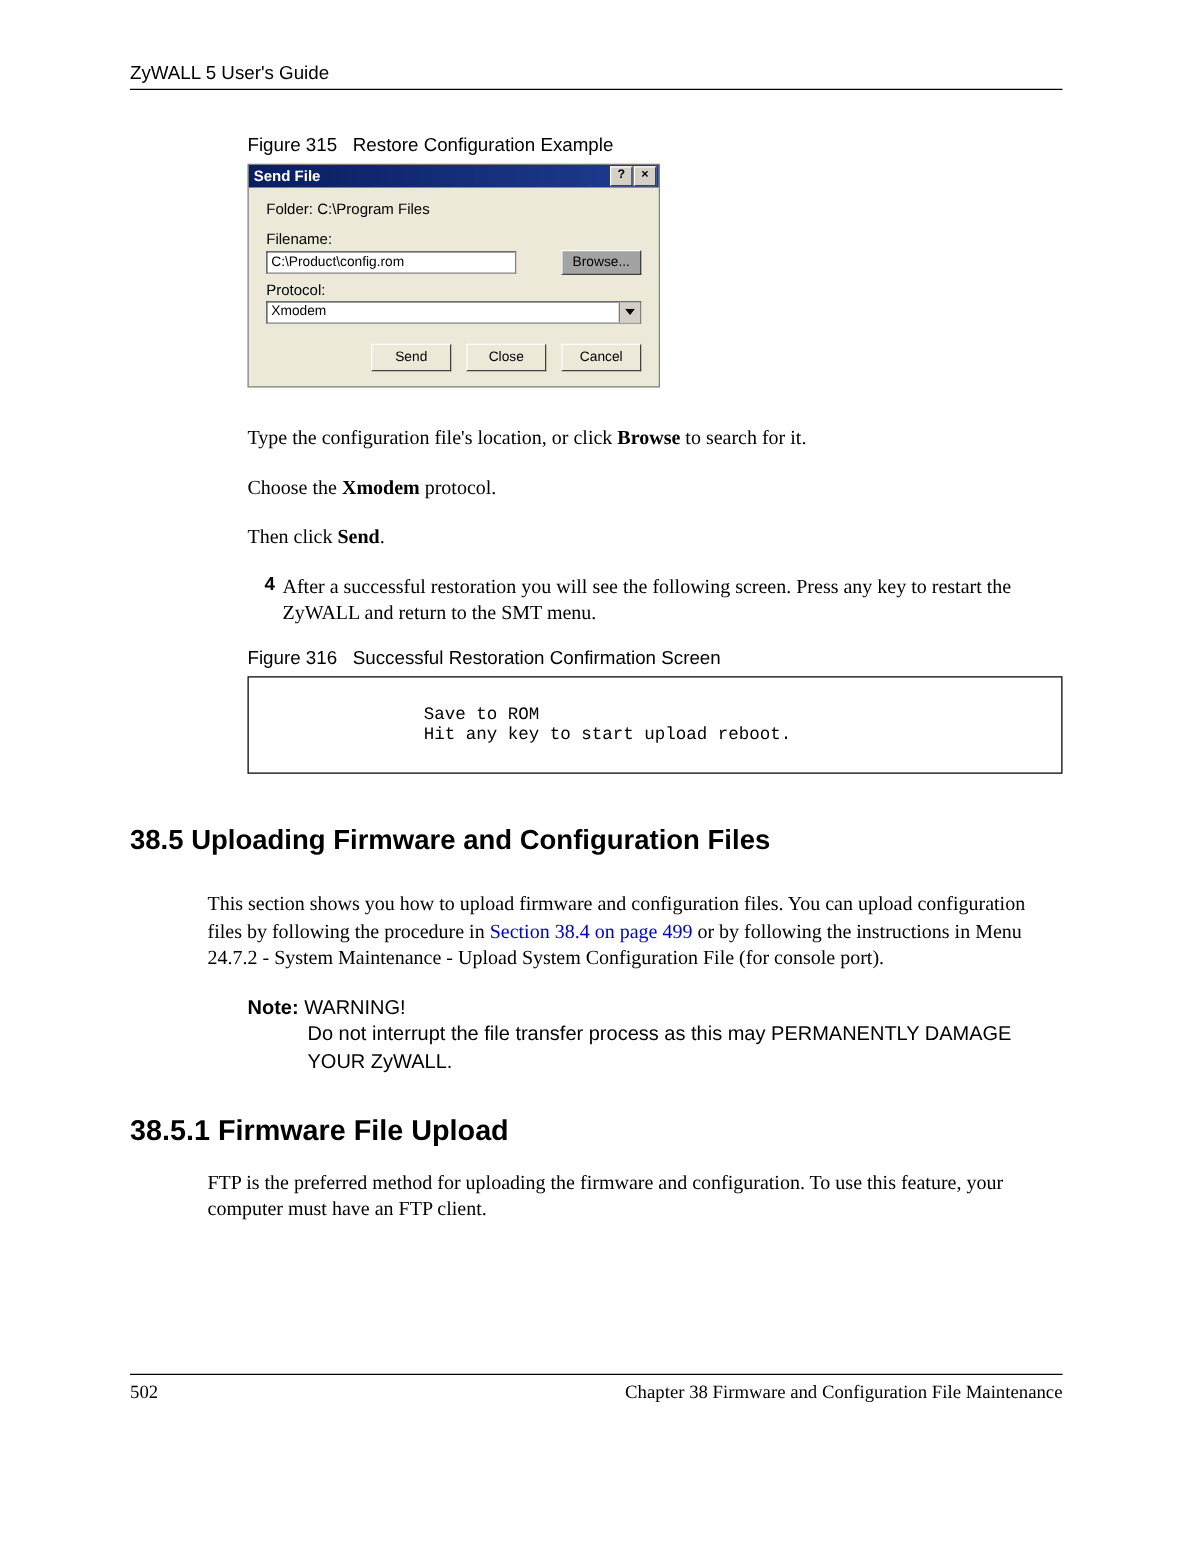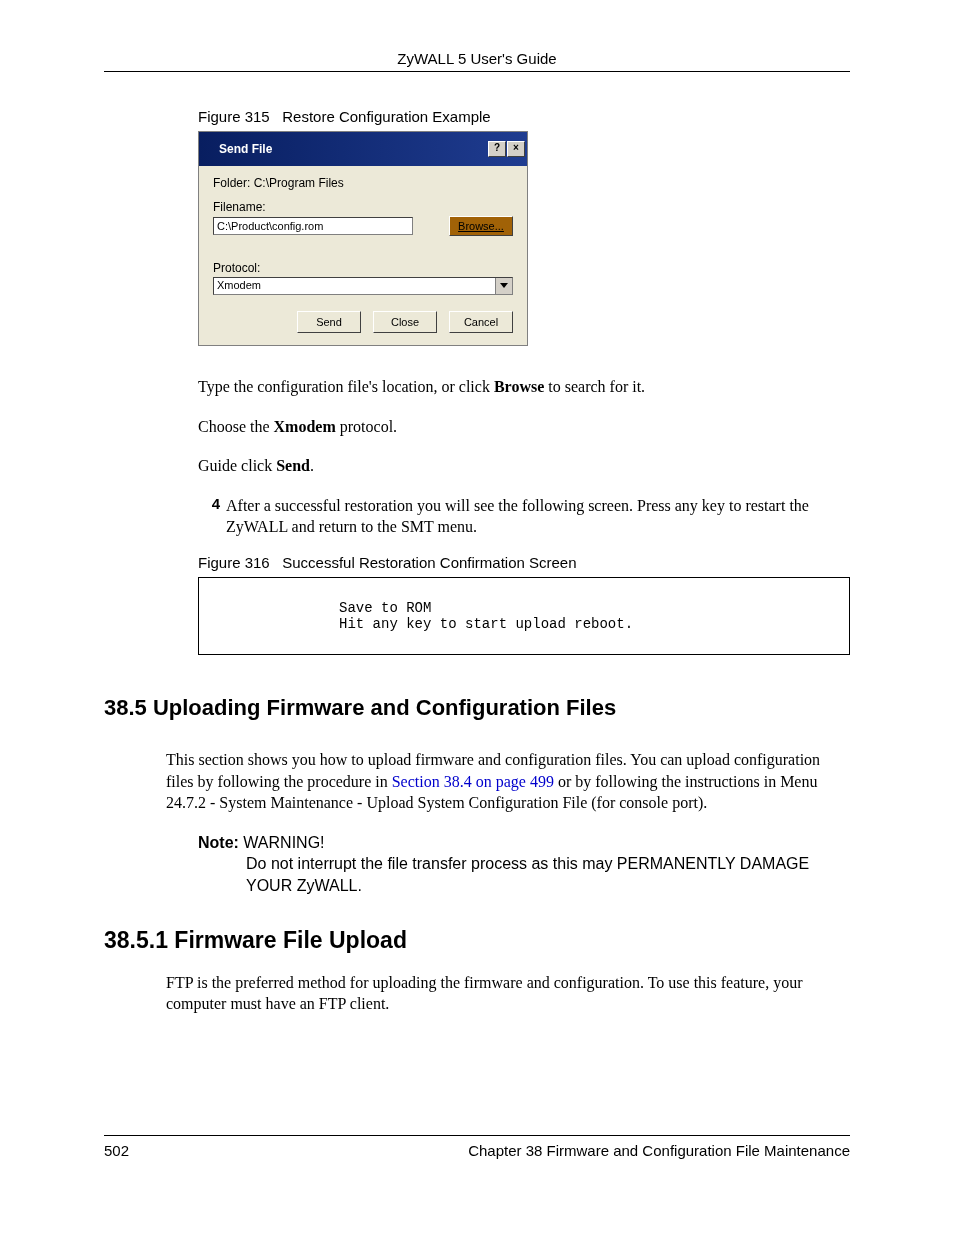--- a/index.html
+++ b/index.html
@@ -16,21 +16,20 @@
     box-sizing: border-box;
     width: 954px;
   }
   .header-bar {
     font-family: Arial, Helvetica, sans-serif;
     font-size: 15px;
     color: #000;
     padding-bottom: 4px;
     border-bottom: 1px solid #000;
     margin-bottom: 36px;
-    text-align: center;
   }
   .fig-caption {
     font-family: Arial, Helvetica, sans-serif;
     font-size: 15px;
     margin-left: 94px;
     margin-bottom: 6px;
   }
   .fig-caption b { font-weight: normal; }
   
   .dialog315 {
@@ -39,22 +38,22 @@
     border: 1px solid #808080;
     font-family: "MS Sans Serif", Tahoma, Arial, sans-serif;
     font-size: 12px;
     background: #ece9d8;
   }
   .dialog315 .titlebar {
     display: flex;
     align-items: center;
     background: linear-gradient(to right, #081e60, #1f3c90);
     color: #fff;
-    height: 34px;
-    padding: 0 2px 0 20px;
+    height: 18px;
+    padding: 0 2px 0 4px;
     font-weight: bold;
   }
   .dialog315 .titlebar .title-text { flex: 1; font-size: 12px; }
   .dialog315 .titlebar .tb-btn {
     width: 16px; height: 14px;
     background: #d4d0c8;
     border: 1px solid #fff;
     border-right-color: #404040;
     border-bottom-color: #404040;
     font-family: Arial, sans-serif;
@@ -66,41 +65,40 @@
   }
   .dialog315 .body {
     padding: 10px 14px 12px 14px;
   }
   .dialog315 .folder-line { margin-bottom: 10px; }
   .dialog315 .lbl { margin-bottom: 2px; }
   .dialog315 .filename-row {
     display: flex;
     gap: 36px;
     align-items: center;
-    margin-bottom: 25px;
+    margin-bottom: 5px;
   }
   .dialog315 .text-input {
     flex: 1;
     height: 18px;
     border: 1px solid #808080;
     border-top-color: #404040;
     border-left-color: #404040;
     background: #fff;
     font-size: 11px;
     padding: 0 3px;
     box-sizing: border-box;
   }
   .dialog315 .browse-btn {
     width: 64px; height: 20px;
-    background: #a16207;
+    background: #a3a3a3;
     border: 1px solid #fff;
     border-right-color: #404040;
     border-bottom-color: #404040;
     font-size: 11px;
-    text-decoration: underline;
   }
   .dialog315 .proto-row { margin-bottom: 16px; }
   .dialog315 .select-box {
     display: flex;
     border: 1px solid #808080;
     border-top-color: #404040;
     border-left-color: #404040;
     background: #fff;
     height: 18px;
     box-sizing: border-box;
@@ -187,21 +185,21 @@
     margin-bottom: 10px;
   }
   .note-block .note-label { font-weight: bold; }
   .note-block .note-body { margin-left: 48px; }
   
   .footer {
     border-top: 1px solid #000;
     margin-top: 120px;
     padding-top: 6px;
     display: flex;
-    font-family: Liberation Sans, sans-serif;
+    font-family: Liberation Serif, serif;
     font-size: 15px;
   }
   .footer .pagenum { width: 60px; }
   .footer .chapter { flex:1; text-align: right; }
 </style>
 </head>
 <body>
 
 <div class="page">
 
@@ -254,21 +252,21 @@
   </div>
 
   <div class="body-text">
     <p>
       <span>Type the configuration file's location, or click </span><span class="bold">Browse</span><span> to search for it.</span>
     </p>
     <p>
       <span>Choose the </span><span class="bold">Xmodem</span><span> protocol.</span>
     </p>
     <p>
-      <span>Guide click </span><span class="bold">Send</span><span>.</span>
+      <span>Then click </span><span class="bold">Send</span><span>.</span>
     </p>
   </div>
 
   <div class="numbered">
     <div class="num">4</div>
     <div class="content">After a successful restoration you will see the following screen. Press any key to restart the ZyWALL and return to the SMT menu.</div>
   </div>
 
   <div class="fig-caption">
     <b>Figure 316</b>

